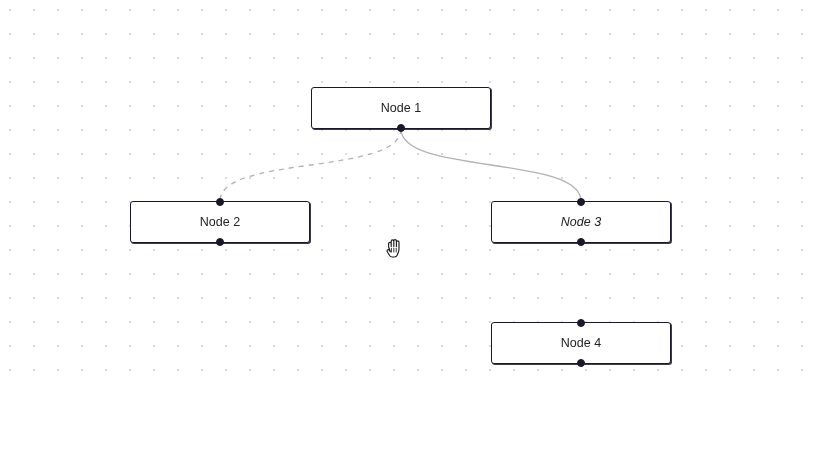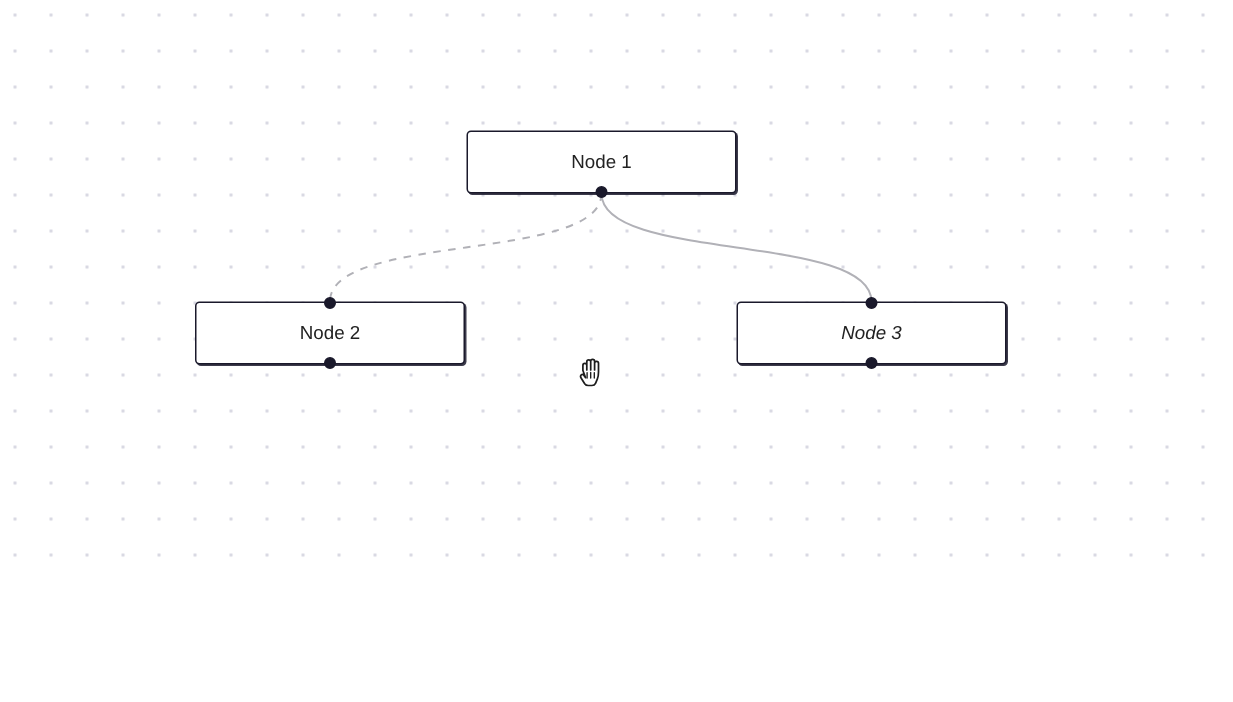--- a/index.html
+++ b/index.html
@@ -109,20 +109,25 @@
     <div class="rf-handle top"></div>
     <div class="rf-handle bottom"></div>
   </div>
 
   <div class="rf-node" id="n2" style="left: 491px; top: 201px; width: 180px; height: 42px; font-style: italic;">
     <span class="label">Node 3</span>
     <div class="rf-handle top"></div>
     <div class="rf-handle bottom"></div>
   </div>
 
+  <div class="rf-node" id="n3" style="left: 491px; top: 322px; width: 180px; height: 42px;">
+    <span class="label">Node 4</span>
+    <div class="rf-handle top"></div>
+    <div class="rf-handle bottom"></div>
+  </div>
 
   <div id="cursor-layer">
     <svg id="grab-cursor" viewBox="0 0 20 22" xmlns="http://www.w3.org/2000/svg" style="left: 385px; top: 238px;">
       <path d="M3.6 9.0 L3.6 5.6 Q3.6 4.3 4.9 4.3 Q6.2 4.3 6.2 5.6 L6.2 8.6
                L6.2 3.2 Q6.2 1.9 7.5 1.9 Q8.8 1.9 8.8 3.2 L8.8 8.6
                L8.8 2.9 Q8.8 1.6 10.1 1.6 Q11.4 1.6 11.4 2.9 L11.4 8.6
                L11.4 4.2 Q11.4 2.9 12.7 2.9 Q14.0 2.9 14.0 4.2 L14.0 10.0
                Q14.0 13.0 13.2 14.8 L12.0 17.6 Q11.4 19.0 9.6 19.0 L7.2 19.0
                Q5.6 19.0 4.8 17.8 L2.4 14.0 Q1.6 12.7 2.5 11.9 Q3.4 11.1 4.2 12.2 L5.4 13.8 Z" fill="#ffffff" stroke="#1d1d1d" stroke-width="1.15" stroke-linejoin="round"></path>
       <path d="M6.4 10.4 L6.4 14.0 M8.8 10.3 L8.8 14.0 M11.2 10.4 L11.2 14.0" stroke="#1d1d1d" stroke-width="0.9" stroke-linecap="round"></path>

